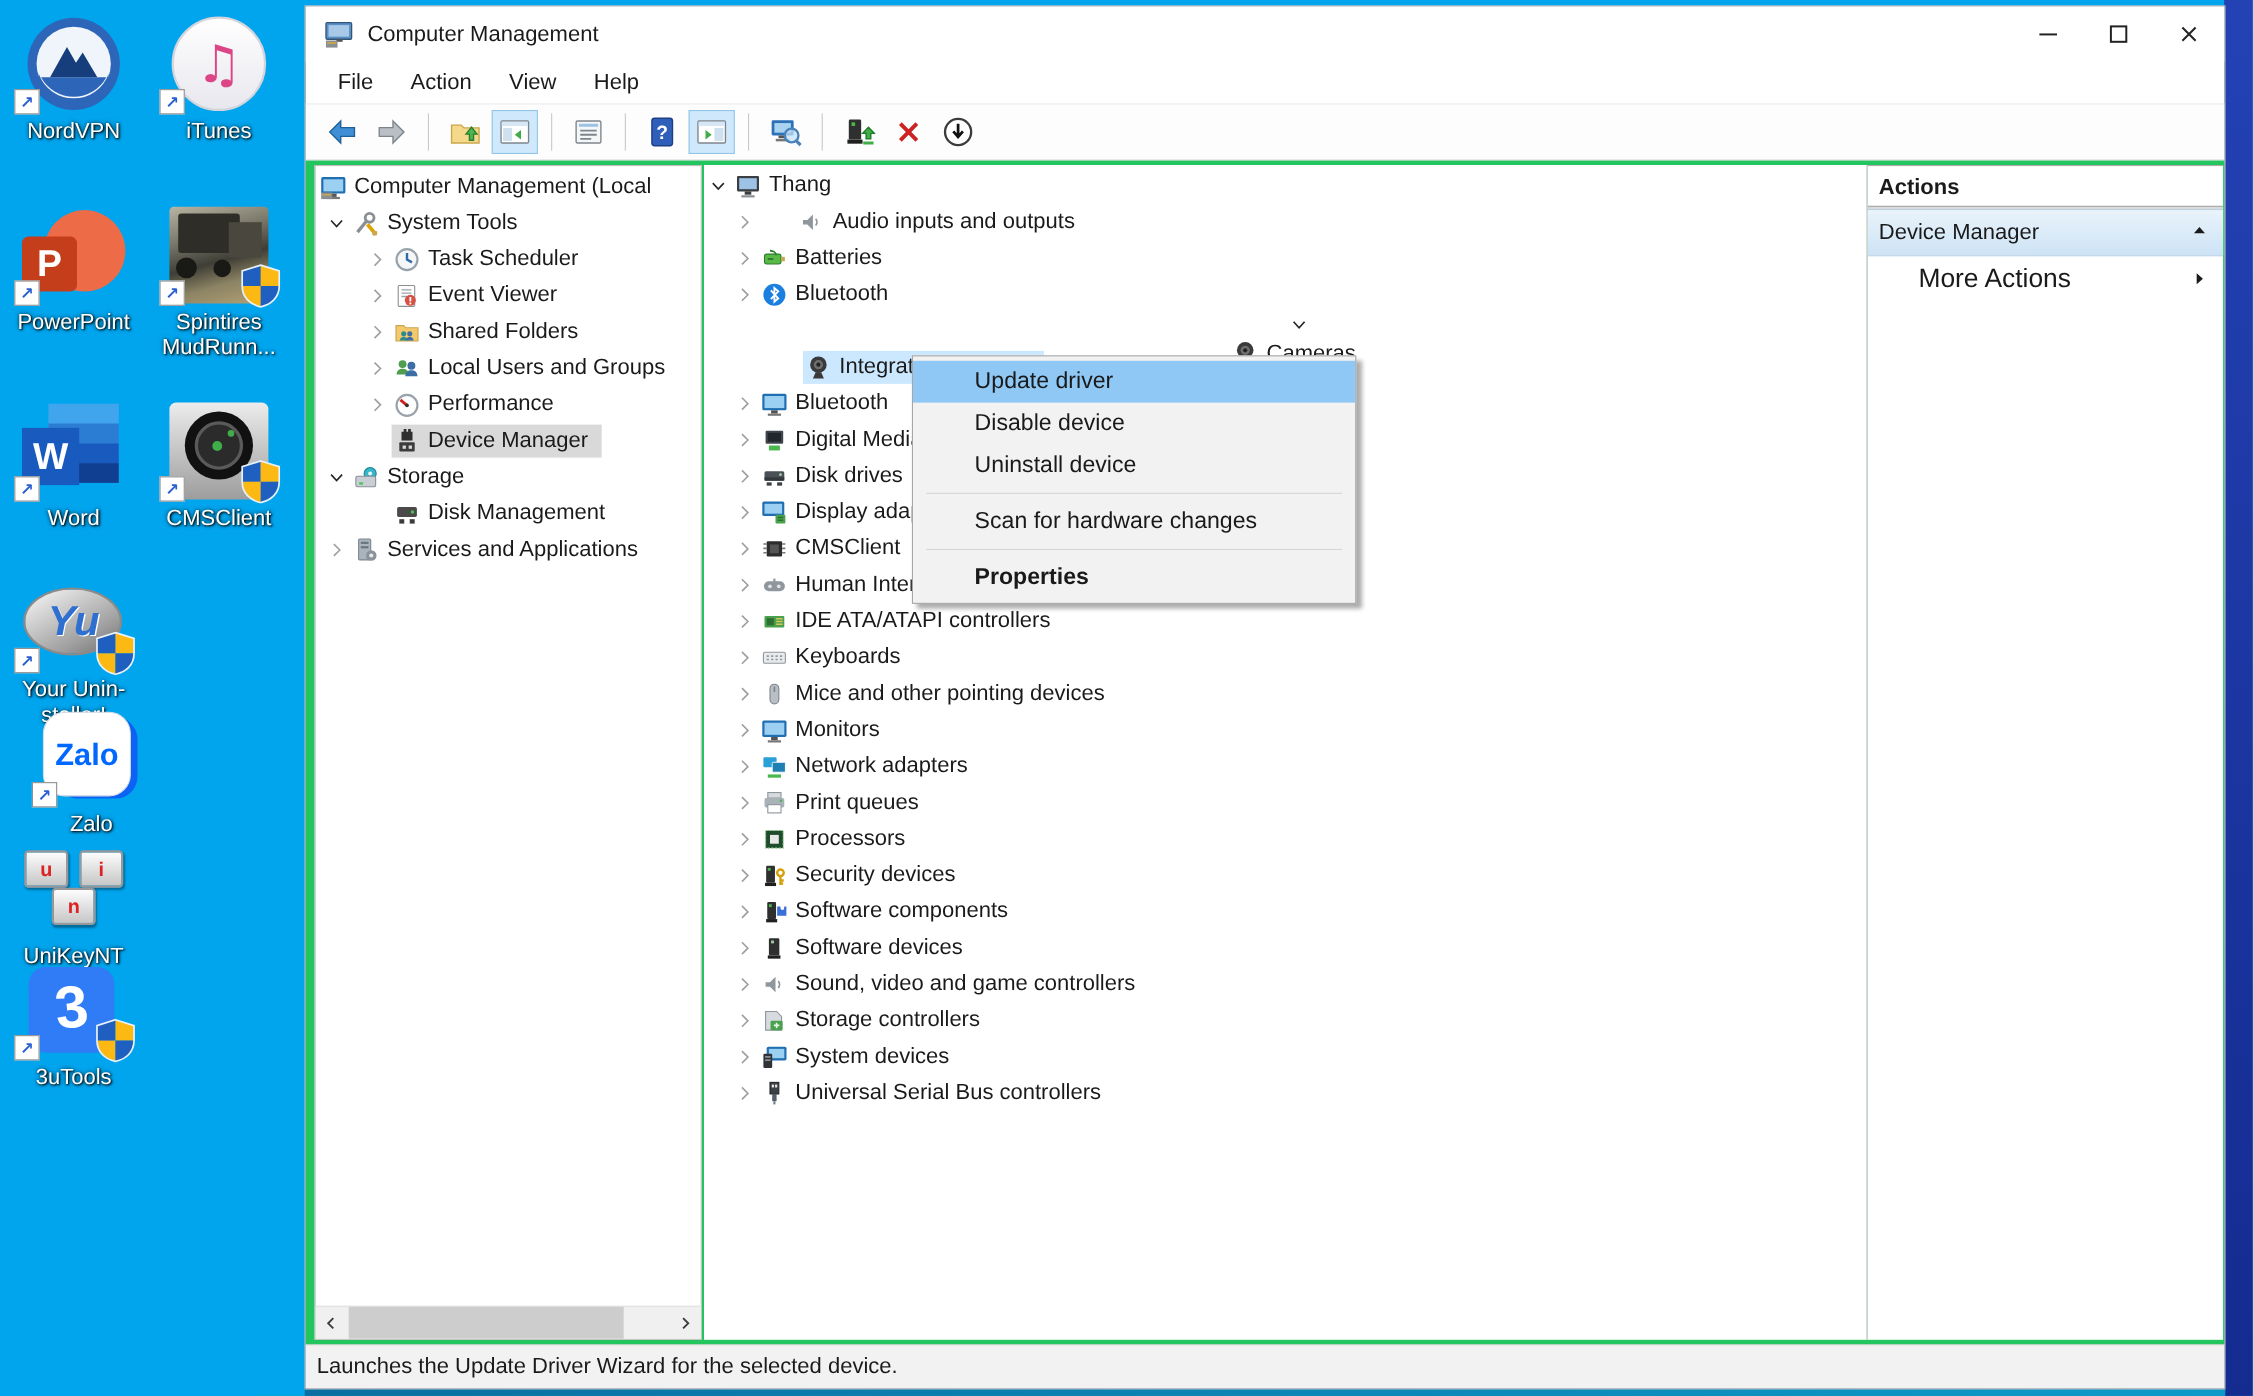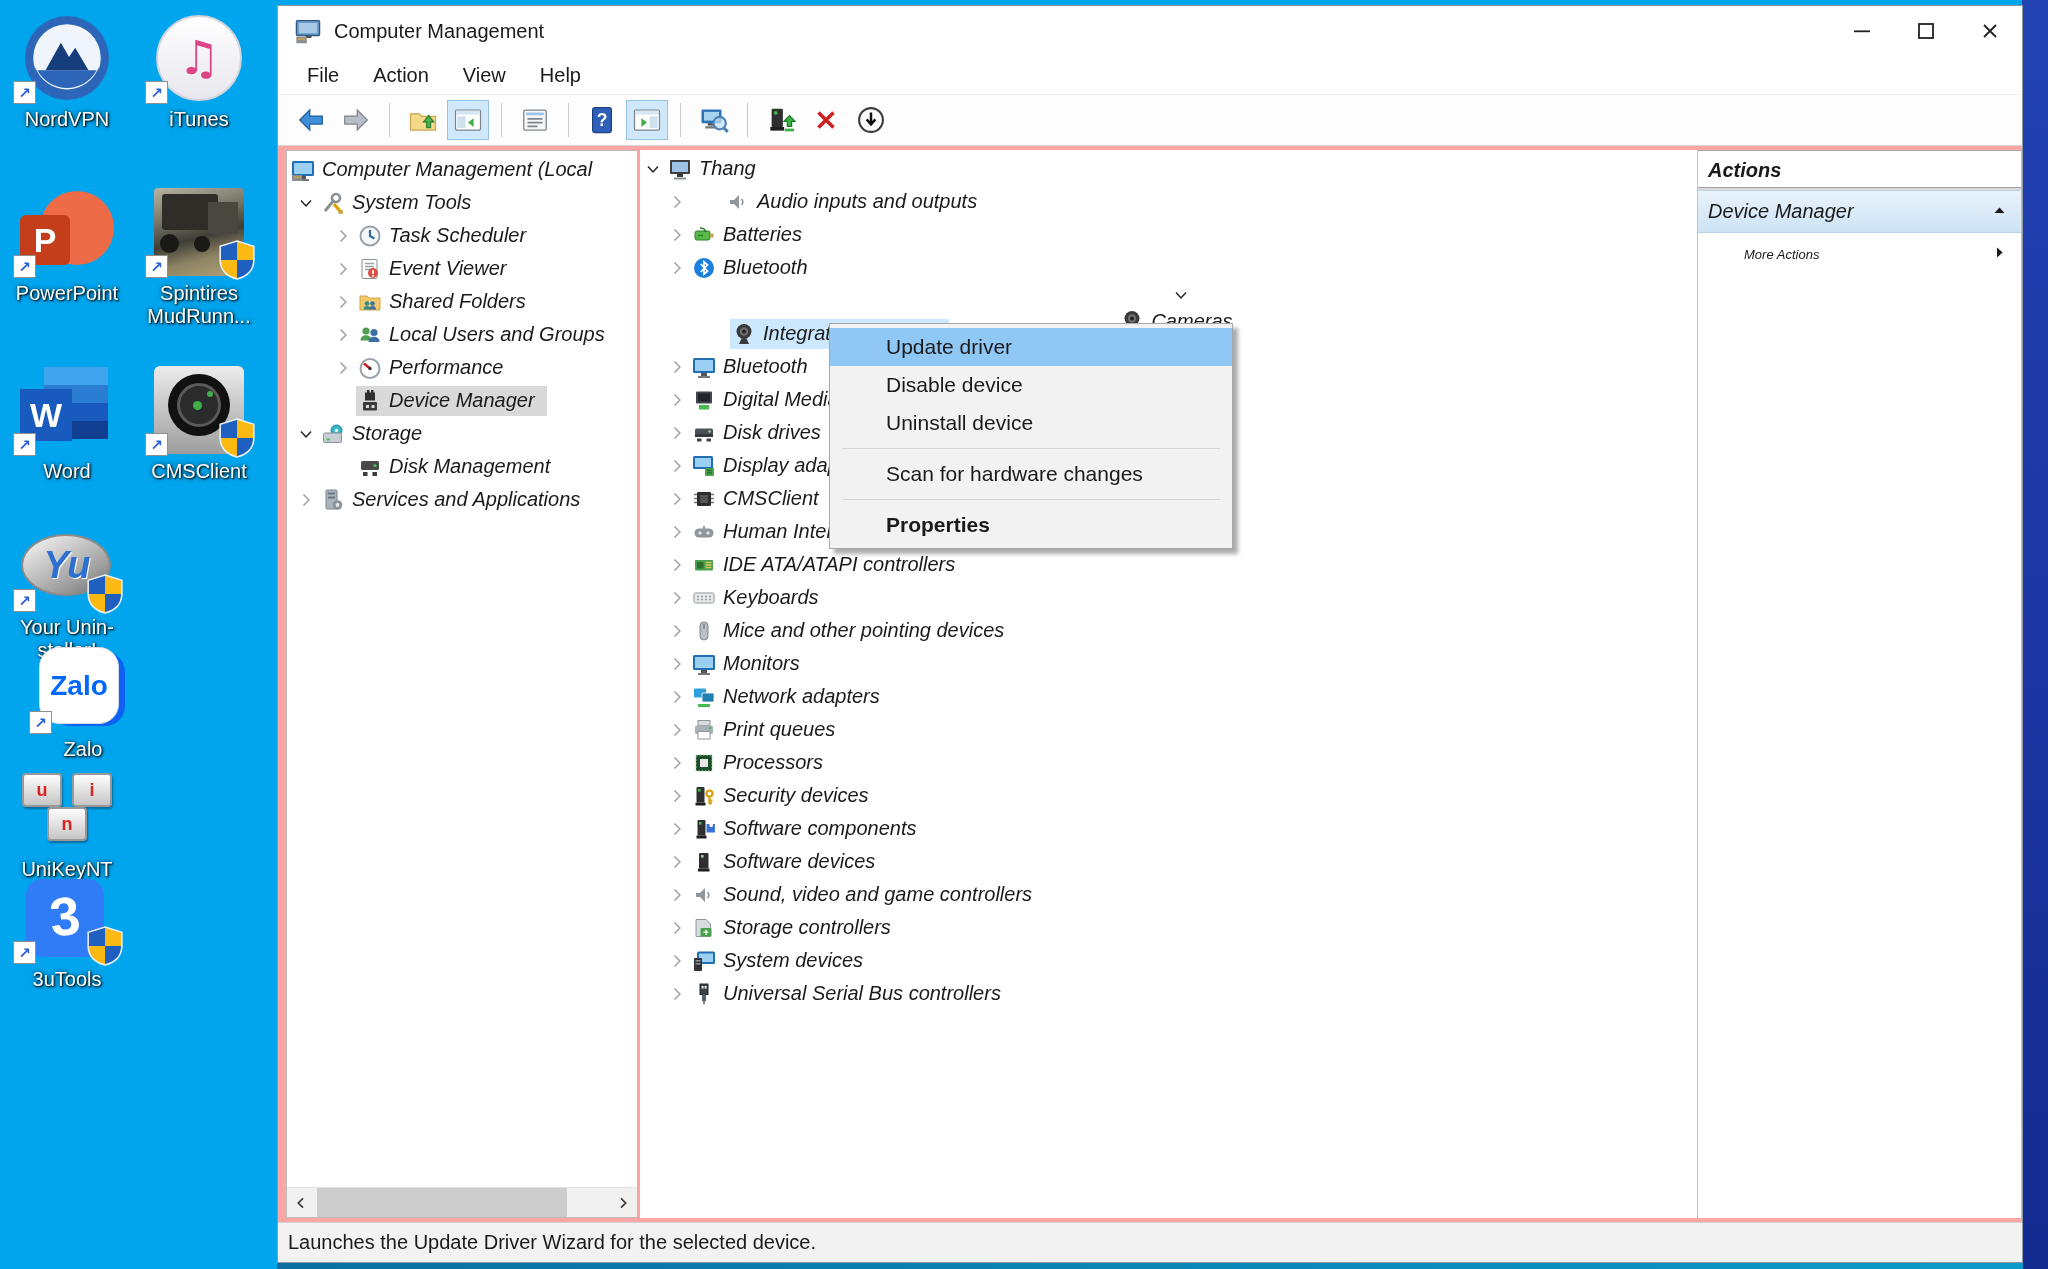--- a/index.html
+++ b/index.html
@@ -38,40 +38,40 @@
   .menubar { height:38px; display:flex; align-items:center; padding-left:12px; flex:none; }
   .menu-item { padding:0 17px; font-size:20px; }
 
   .toolbar { height:52px; display:flex; align-items:center; padding-left:12px; gap:3px;
     border-top:1px solid #ececec; border-bottom:1px solid #d5d5d5; background:#fdfdfd; flex:none; }
   .tb-btn { width:42px; height:40px; display:flex; align-items:center; justify-content:center;
     border:1px solid transparent; }
   .tb-btn.pressed { background:#cfe8fb; border-color:#94c5e8; }
   .tb-sep { width:1px; height:34px; background:#c9c9c9; margin:0 9px; }
 
-  .content { flex:1; display:flex; min-height:0; background:#fca5a5; position:relative;font-style:italic; }
+  .content { flex:1; display:flex; min-height:0; background:#22c55e; position:relative; }
   .left-pane { width:352px; margin:4px 0 4px 8px; border:1px solid #bcbcbc;
     display:flex; flex-direction:column; flex:none; background:#fff; }
   .left-tree { flex:1; overflow:hidden; padding-top:2px; }
   .hscroll { height:30px; border-top:1px solid #e2e2e2; background:#f0f0f0;
     display:flex; align-items:center; flex:none; }
   .hs-arrow { width:28px; height:100%; display:flex; align-items:center; justify-content:center; }
   .hs-thumb { height:100%; width:250px; background:#cdcdcd; margin-left:2px; }
 
   .mid-pane { flex:1; margin:4px 0 4px 2px; padding-top:2px; overflow:hidden; background:#fff; }
   .actions-pane { width:324px; flex:none; border-left:1px solid #c4c4c4; margin:4px 1px 4px 0;
     background:#fff; display:flex; flex-direction:column; }
   .actions-header { height:40px; border-top:1px solid #ababab; display:flex; align-items:center;
     padding-left:10px; font-size:20px; font-weight:bold;
     box-shadow:inset 0 -2px 0 #d9d9d9,inset 0 -3px 0 #9f9f9f; }
   .actions-group { height:43px; background:linear-gradient(#e9f3fb,#cde3f5);
     border-top:1px solid #b8d2e6; border-bottom:1px solid #b8d2e6;
     display:flex; align-items:center; padding:0 14px 0 10px; font-size:20px; }
   .actions-group .spread { flex:1; }
-  .actions-item { height:42px; display:flex; align-items:center; padding:0 14px 0 46px; font-size:13px; }
+  .actions-item { height:42px; display:flex; align-items:center; padding:0 14px 0 46px; font-size:24px; }
   .actions-item .spread { flex:1; }
 
   .statusbar { height:40px; border-top:1px solid #d2d2d2; background:#f2f2f2;
     display:flex; align-items:center; padding-left:10px; font-size:20px; flex:none; }
 
   
   .trow { height:33px; display:flex; align-items:center; white-space:nowrap; }
   .chev { width:22px; height:22px; flex:none; margin-right:2px; display:flex;
     align-items:center; justify-content:center; }
   .tspacer { width:24px; flex:none; }

